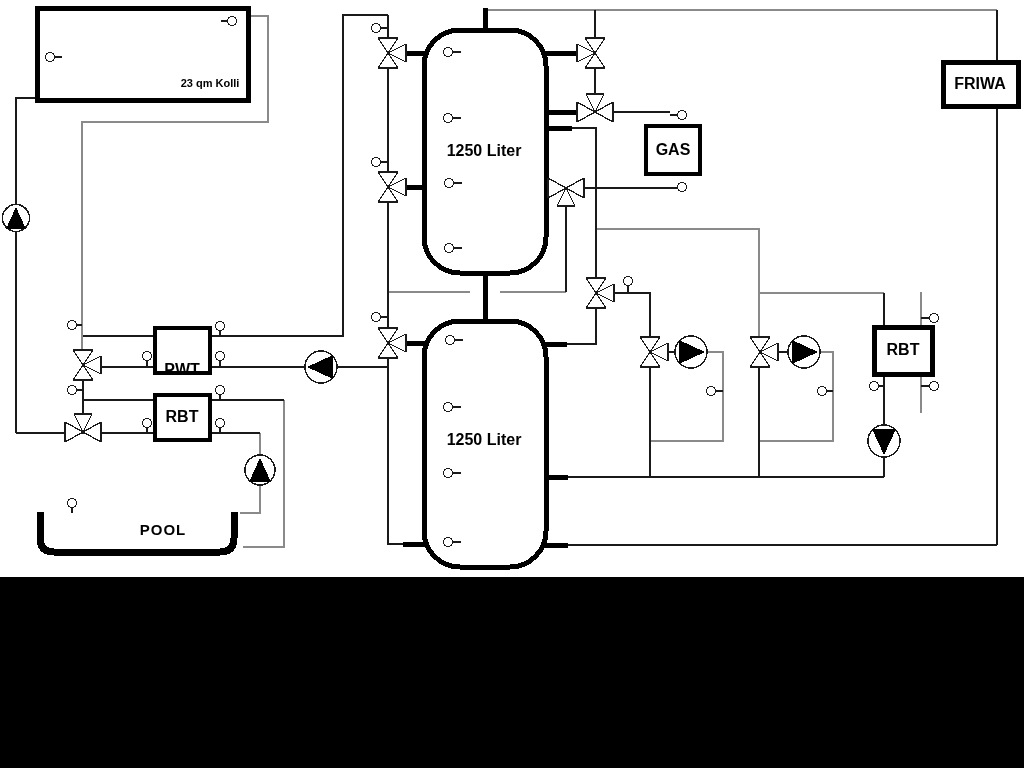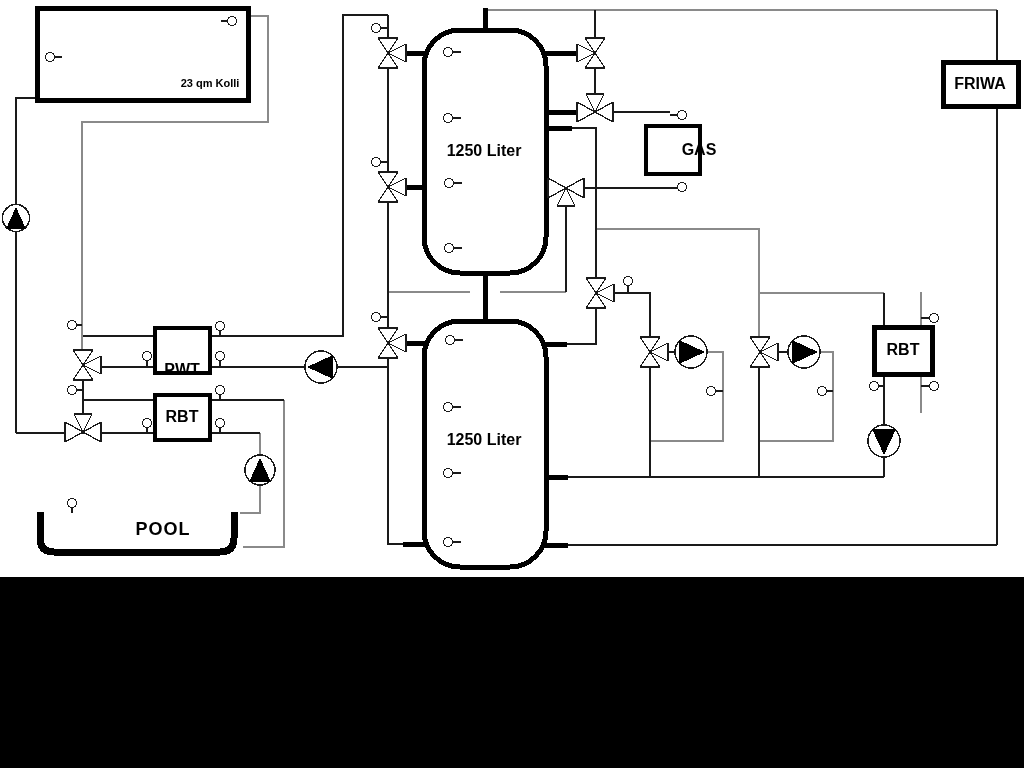--- a/index.html
+++ b/index.html
@@ -3,21 +3,21 @@
 <meta charset="utf-8">
 <style>
   html,body{margin:0;padding:0;background:#000;}
   #stage{position:relative;width:1024px;height:768px;background:#ffffff;overflow:hidden;
          font-family:"Liberation Sans","DejaVu Sans",sans-serif;}
   #schematic{position:absolute;left:0;top:0;width:1024px;height:768px;}
   .lbl{position:absolute;transform:translate(-50%,-50%);white-space:nowrap;
        font-weight:bold;color:#000;background:transparent;}
   .lbl-16{font-size:16px;}
   .lbl-15{font-size:11px;}
-  .lbl-pool{font-size:18px;letter-spacing:1px;padding-left:48px;}
+  .lbl-pool{font-size:15px;letter-spacing:1px;padding-left:48px;}
   #band{position:absolute;left:0;top:577px;width:1024px;height:191px;background:#000000;}
 </style>
 </head>
 <body>
 
 <div id="stage">
 
   <svg id="schematic" viewBox="0 0 1024 768" shape-rendering="crispEdges">
 
     <g stroke="#8a8a8a" stroke-width="1.3" fill="none">
@@ -293,19 +293,19 @@
           <line x1="453" y1="542" x2="461" y2="542"></line>
         </g>
     </g>
   </svg>
 
   <div class="lbl lbl-15" style="left:210px;top:83px;">23 qm Kolli</div>
   <div class="lbl lbl-16" style="left:484px;top:151px;">1250 Liter</div>
   <div class="lbl lbl-16" style="left:484px;top:440px;">1250 Liter</div>
   <div class="lbl lbl-16" style="left:182px;top:370px;">PWT</div>
   <div class="lbl lbl-16" style="left:182px;top:417px;">RBT</div>
-  <div class="lbl lbl-16" style="left:699px;top:150px;">GAS</div>
+  <div class="lbl lbl-16" style="left:673px;top:150px;">GAS</div>
   <div class="lbl lbl-16" style="left:980px;top:84px;">FRIWA</div>
   <div class="lbl lbl-16" style="left:903px;top:350px;">RBT</div>
   <div class="lbl lbl-pool" style="left:139px;top:529px;">POOL</div>
 
   <div id="band"></div>
 </div>
 
 </body></html>

